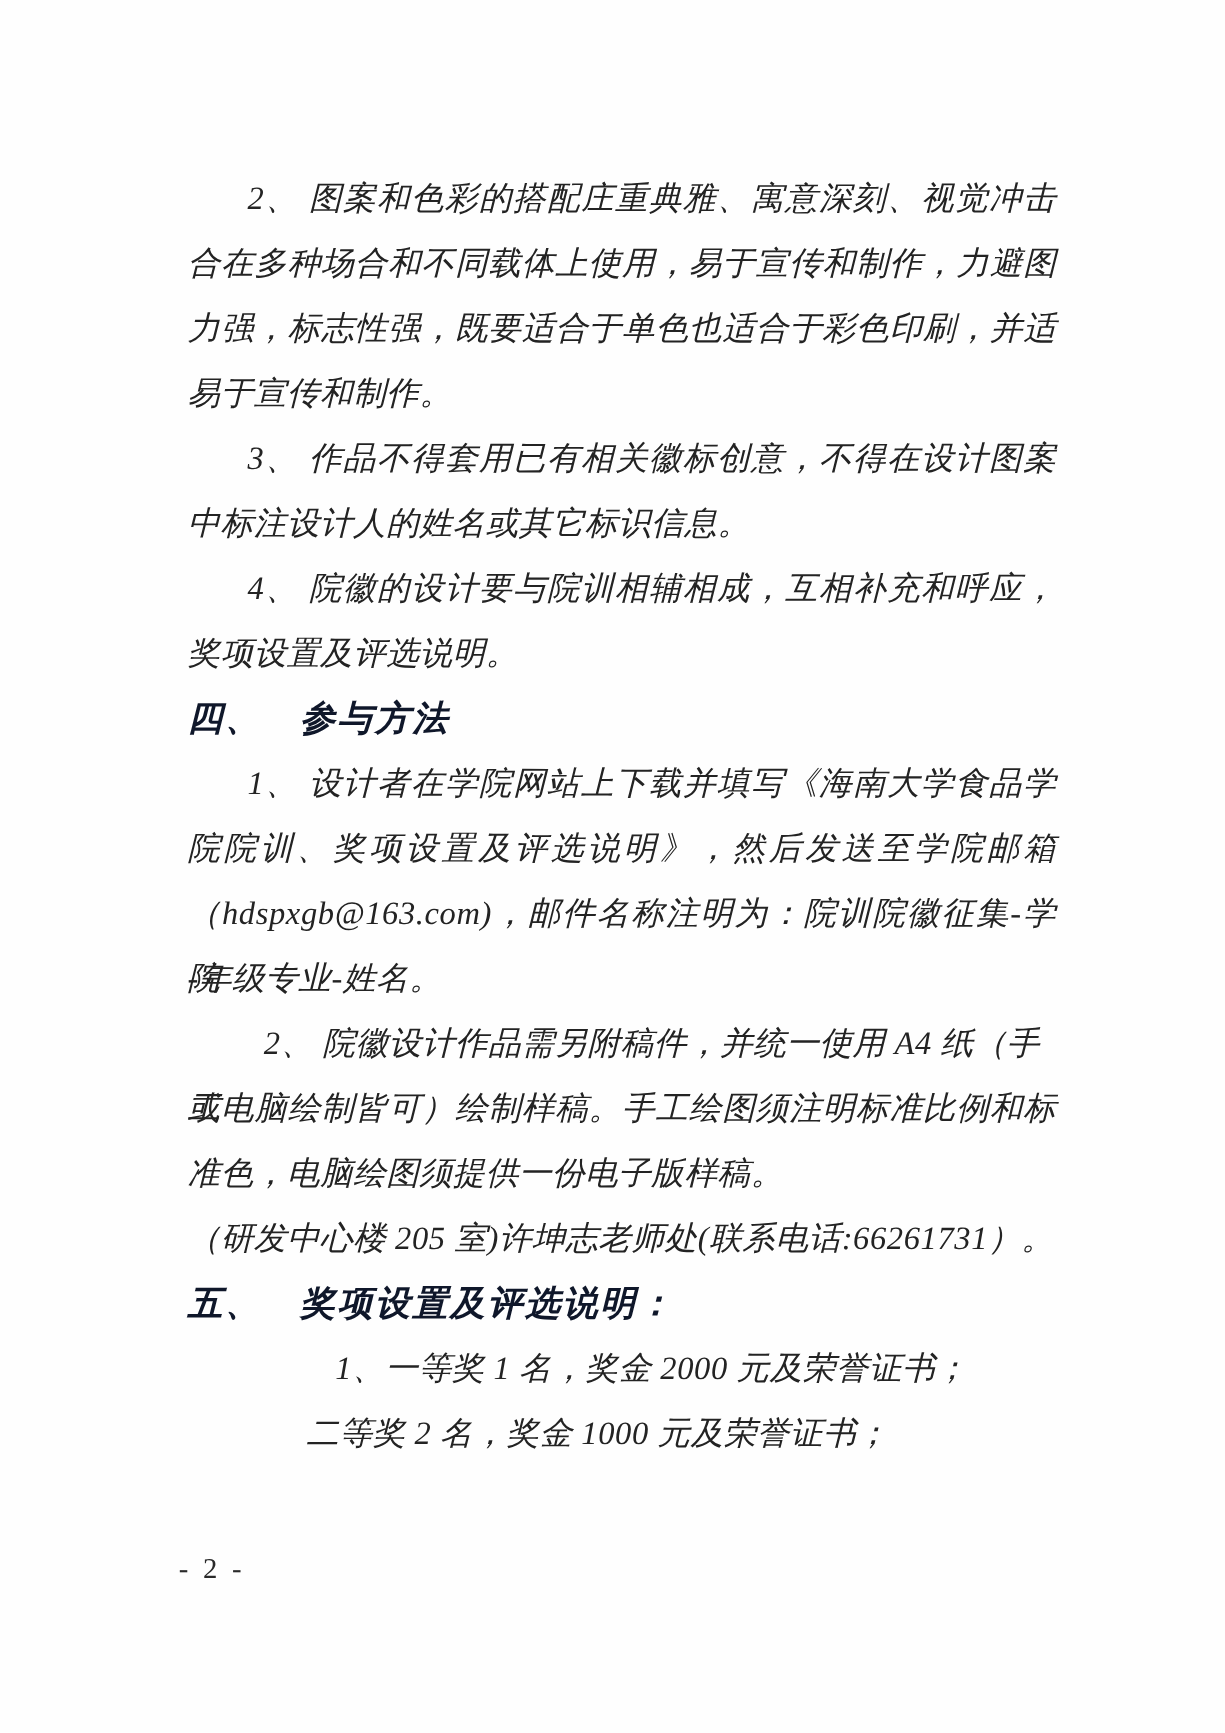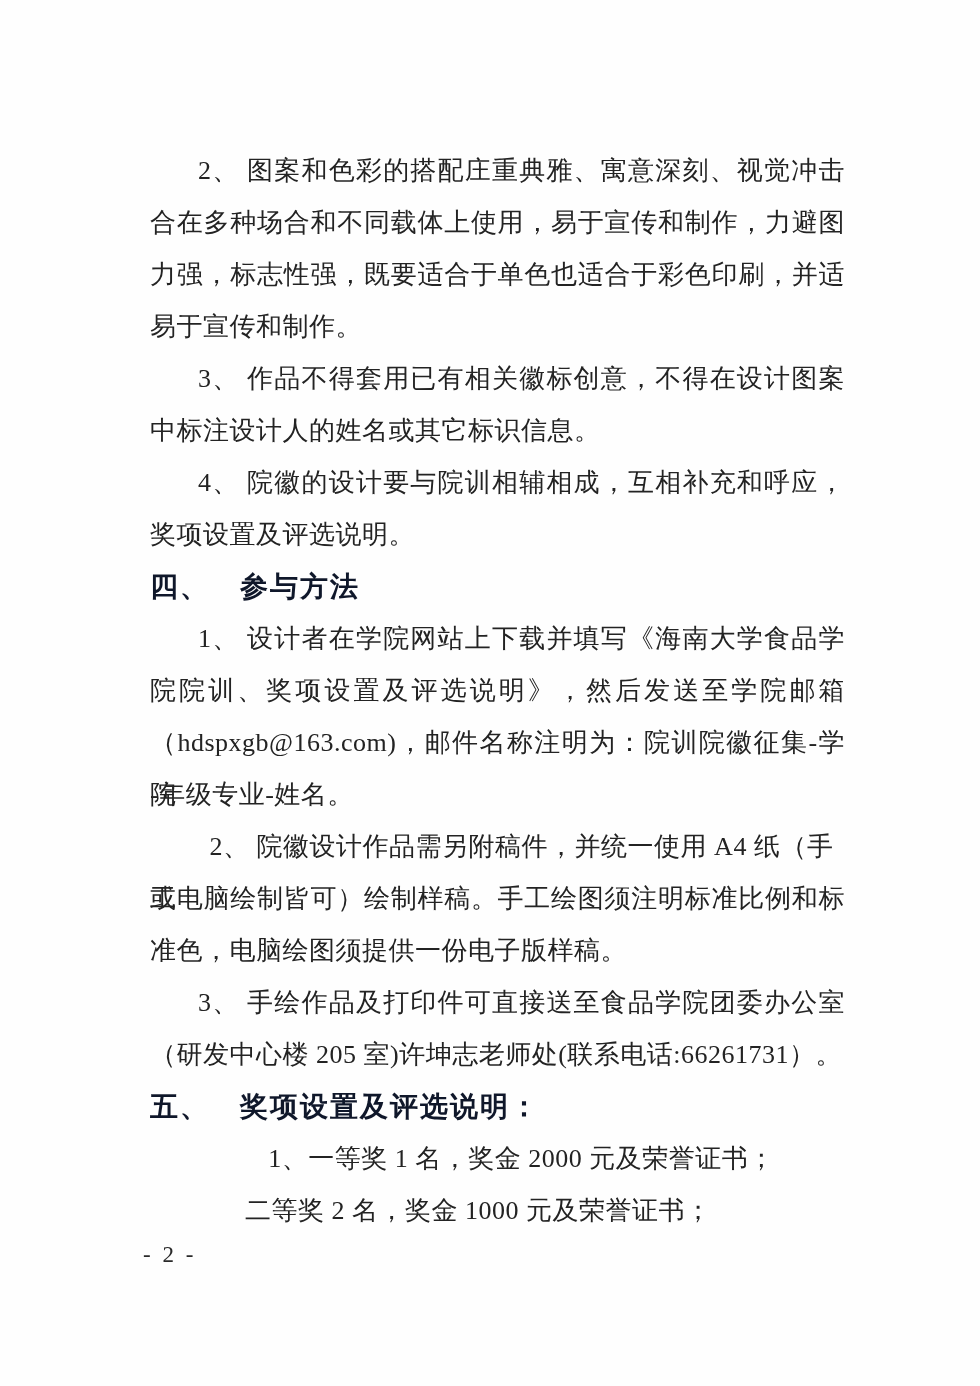--- a/index.html
+++ b/index.html
@@ -6,22 +6,23 @@
   .page {
     position:relative;
     width:980px; height:1386px;
     background:#fefefe;
     color:#1f1f1f;
     font-family:"Liberation Serif", serif;
     overflow:hidden;
   }
   .textblock {
     position:absolute;
-    left:150px; top:145px;
+    left:150px; top:133px;
     width:695px;
+    font-style:italic;
   }
   p.line {
     margin:0; padding:0;
     height:52px;
     line-height:52px;
     font-size:26px;
     letter-spacing:0.5px;
     text-align:left;
     color:#232323;
   }
@@ -65,20 +66,19 @@
     <p class="line i1 j">4、 院徽的设计要与院训相辅相成，互相补充和呼应，</p>
     <p class="line">奖项设置及评选说明。</p>
     <p class="line h">四、　参与方法</p>
     <p class="line i1 j">1、 设计者在学院网站上下载并填写《海南大学食品学</p>
     <p class="line j">院院训、奖项设置及评选说明》，然后发送至学院邮箱</p>
     <p class="line j">（hdspxgb@163.com)，邮件名称注明为：院训院徽征集-学院</p>
     <p class="line">-年级专业-姓名。</p>
     <p class="line i1 j">2、 院徽设计作品需另附稿件，并统一使用 A4 纸（手工</p>
     <p class="line j">或电脑绘制皆可）绘制样稿。手工绘图须注明标准比例和标</p>
     <p class="line">准色，电脑绘图须提供一份电子版样稿。</p>
-    <p class="line i1 j">3、 手绘作品及打印件可直接送至食品学院团委办公室</p>
     <p class="line">（研发中心楼 205 室)许坤志老师处(联系电话:66261731）。</p>
     <p class="line h">五、　奖项设置及评选说明：</p>
     <p class="line i1">1、一等奖 1 名，奖金 2000 元及荣誉证书；</p>
     <p class="line i2">二等奖 2 名，奖金 1000 元及荣誉证书；</p>
   </div>
   <div class="footer">- 2 -</div>
 </div>
 
 </body></html>

